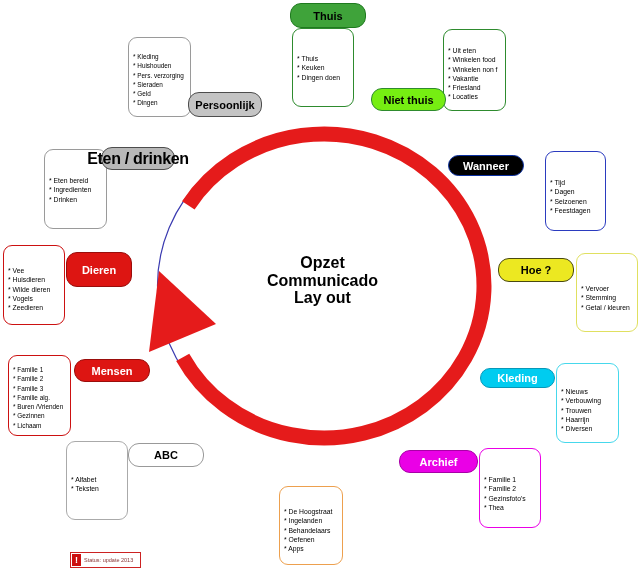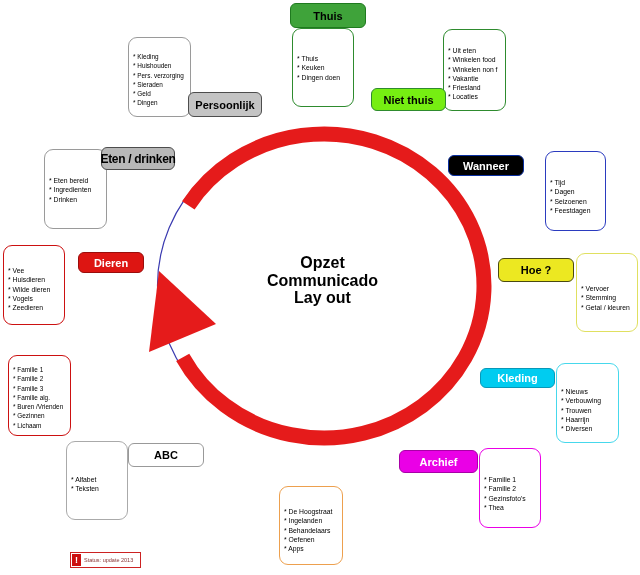--- a/index.html
+++ b/index.html
@@ -1,20 +1,20 @@
 <!DOCTYPE html>
 <html><head>
 <meta charset="utf-8">
 <style>
   html,body{margin:0;padding:0;background:#fff;}
   .page{position:relative;width:640px;height:575px;background:#fff;overflow:hidden;
         font-family:"Liberation Sans",sans-serif;}
   #ring-svg{position:absolute;left:0;top:0;z-index:1;}
 
-  .cat-hdr{position:absolute;z-index:3;border-radius:6px;font-weight:bold;font-size:11px;
+  .cat-hdr{position:absolute;z-index:3;border-radius:11px;font-weight:bold;font-size:11px;
            display:flex;align-items:center;justify-content:center;box-sizing:border-box;
            white-space:nowrap;}
   .cat-box{position:absolute;z-index:2;background:#fff;border-radius:9px;box-sizing:border-box;
            font-size:6.8px;line-height:9.3px;color:#000;padding-left:4px;}
   .cat-box .it{white-space:nowrap;}
   .tight{font-size:6.4px;}
 
   #hdr-thuis{left:290px;top:3px;width:76px;height:25px;background:#3fa33a;border:1.5px solid #1f7a1f;color:#000;}
   #box-thuis{left:292px;top:28px;width:62px;height:79px;border:1.2px solid #2e8b2e;padding-top:25px;}
 
@@ -35,25 +35,25 @@
 
   #hdr-reval{left:273px;top:461px;width:78px;height:23px;background:#ec7522;border:1.5px solid #b35420;color:#fff;}
   #box-reval{left:279px;top:486px;width:64px;height:79px;border:1.2px solid #eda04e;padding-top:20px;}
 
   #hdr-abc{left:128px;top:443px;width:76px;height:24px;background:#ffffff;border:1.2px solid #999999;color:#000;}
   #box-abc{left:66px;top:441px;width:62px;height:79px;border:1.2px solid #aaaaaa;padding-top:33px;}
 
   #hdr-mensen{left:74px;top:359px;width:76px;height:23px;background:#dd1512;border:1.5px solid #9a0d0b;color:#fff;}
   #box-mensen{left:8px;top:355px;width:63px;height:81px;border:1.5px solid #cc1111;padding-top:9px;}
 
-  #hdr-dieren{left:66px;top:252px;width:66px;height:21px;background:#dd1512;border:1.5px solid #9a0d0b;color:#fff;margin-left:12px;}
+  #hdr-dieren{left:66px;top:252px;width:66px;height:35px;background:#dd1512;border:1.5px solid #9a0d0b;color:#fff;}
   #box-dieren{left:3px;top:245px;width:62px;height:80px;border:1.5px solid #cc1111;padding-top:20px;}
 
   #hdr-eten{left:101px;top:147px;width:74px;height:23px;background:#b8b8b8;border:1.5px solid #4d4d4d;color:#000;
-            font-size:12px;letter-spacing:-0.3px;}
+            font-size:16px;letter-spacing:-0.3px;}
   #box-eten{left:44px;top:149px;width:63px;height:80px;border:1.2px solid #9a9a9a;padding-top:26px;}
 
   #hdr-pers{left:188px;top:92px;width:74px;height:25px;background:#c4c4c4;border:1.5px solid #4d4d4d;color:#000;}
   #box-pers{left:128px;top:37px;width:63px;height:80px;border:1.2px solid #9a9a9a;padding-top:14px;}
 
   #center-title{position:absolute;z-index:2;left:235px;top:254px;width:175px;text-align:center;
                 font-weight:bold;font-size:16px;line-height:17.5px;color:#000;}
 
   #status-box{position:absolute;z-index:3;left:70px;top:552px;width:71px;height:16px;
               border:1px solid #cc2222;background:#fff;display:flex;align-items:center;box-sizing:border-box;}
@@ -134,20 +134,21 @@
     <div class="it">* Oefenen</div>
     <div class="it">* Apps</div>
   </div>
 
   <div class="cat-hdr" id="hdr-abc">ABC</div>
   <div class="cat-box" id="box-abc">
     <div class="it">* Alfabet</div>
     <div class="it">* Teksten</div>
   </div>
 
+  <div class="cat-hdr" id="hdr-mensen">Mensen</div>
   <div class="cat-box tight" id="box-mensen">
     <div class="it">* Familie 1</div>
     <div class="it">* Familie 2</div>
     <div class="it">* Familie 3</div>
     <div class="it">* Familie alg.</div>
     <div class="it">* Buren /Vrienden</div>
     <div class="it">* Gezinnen</div>
     <div class="it">* Lichaam</div>
   </div>
 

